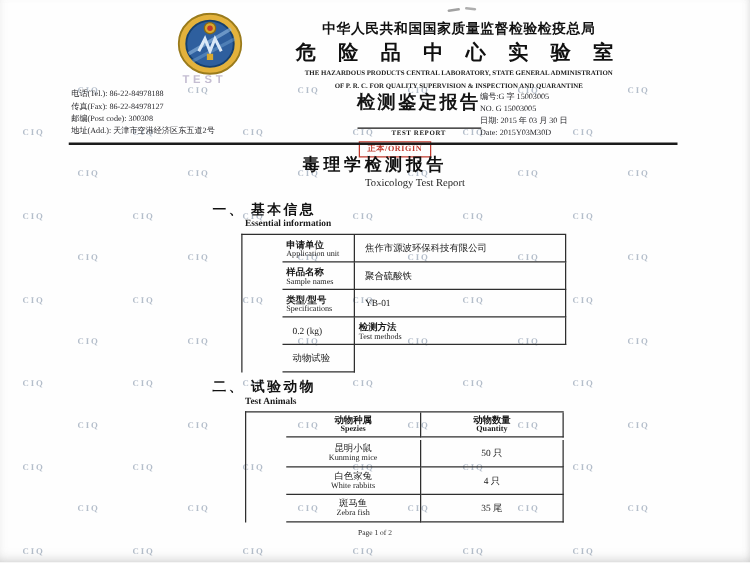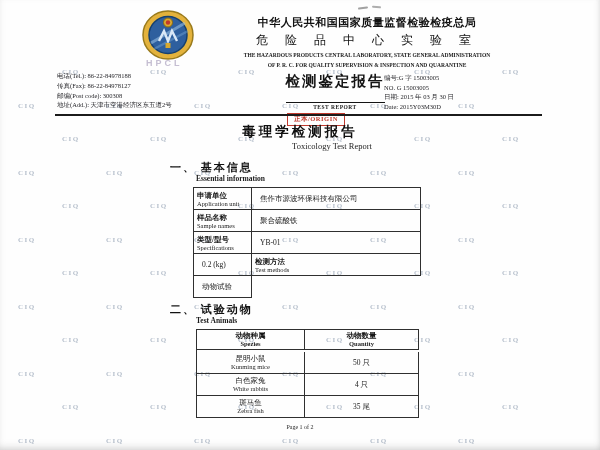--- a/index.html
+++ b/index.html
@@ -11,21 +11,21 @@
   .wm{position:absolute;font-family:"Liberation Serif",serif;font-size:7px;font-weight:bold;
       letter-spacing:1.5px;color:#8494a9;opacity:.6;z-index:0;}
   .layer{position:absolute;z-index:1;}
 
   
   .emblem{left:142px;top:10px;width:52px;height:50px;}
   .hpcl{left:146px;top:58px;font-family:"Liberation Sans","DejaVu Sans",sans-serif;
         font-size:9px;font-weight:bold;letter-spacing:3px;color:#c5bed2;}
   .head-center{left:212px;top:15px;width:310px;text-align:center;}
   .agency{font-size:11px;font-weight:bold;letter-spacing:.5px;color:#111;}
-  .labcn{margin-top:2px;font-size:12px;font-weight:normal;letter-spacing:7px;color:#101010;white-space:nowrap;}
+  .labcn{margin-top:2px;font-size:16px;font-weight:bold;letter-spacing:7px;color:#101010;white-space:nowrap;}
   .laben{margin-top:3px;font-size:5.5px;line-height:6.5px;font-weight:bold;color:#222;}
 
   .contact{left:57px;top:71px;font-size:6.5px;line-height:9.8px;color:#26262a;}
   .stampblock{left:283px;top:72px;width:104px;display:flex;flex-direction:column;align-items:center;}
   .rpt-cn{font-size:14.5px;font-weight:bold;letter-spacing:2px;color:#141414;
           border-bottom:1.5px solid #141414;padding-bottom:11px;white-space:nowrap;}
   .rpt-en{margin-top:1px;font-size:5.5px;font-weight:bold;letter-spacing:.5px;color:#1a1a1a;}
   .origin{margin-top:3px;align-self:flex-start;margin-left:4px;border:1px solid #c03a2e;
           color:#c03a2e;font-size:6.5px;font-weight:bold;padding:1px 6px;letter-spacing:.5px;}
   .meta{left:384px;top:73px;font-size:6.5px;line-height:9.6px;color:#26262a;}
@@ -33,21 +33,21 @@
   .hr{left:55px;top:114px;width:487px;height:2px;background:#1b1b1b;}
 
   .title-cn{left:0;top:123px;width:600px;text-align:center;font-size:13.5px;font-weight:bold;letter-spacing:3px;color:#101010;}
   .title-en{left:0;top:141px;width:600px;text-align:center;font-size:8.5px;color:#1d1d1d;padding-left:32px;}
 
   .sec-cn{font-size:11px;font-weight:bold;letter-spacing:2px;color:#111;white-space:nowrap;}
   .sec-en{font-size:7.5px;font-weight:bold;color:#1b1b1b;}
   .s1cn{left:170px;top:160px;} .s1en{left:196px;top:174px;}
   .s2cn{left:170px;top:302px;} .s2en{left:196px;top:316px;}
 
-  .tbl{display:grid;border-top:1px solid #2f2f2f;border-left:1px solid #2f2f2f;background:transparent;}
+  .tbl{display:grid;border-top:1px solid #2f2f2f;border-left:1px solid #2f2f2f;background:transparent;padding-left:32px;}
   .cell{border-right:1px solid #2f2f2f;border-bottom:1px solid #2f2f2f;box-sizing:border-box;overflow:hidden;}
   .tbl1{left:193px;top:187px;grid-template-columns:58px 169px;grid-auto-rows:22px;}
   .lblc{padding:2.5px 3px 0 3px;}
   .lbl-cn{font-size:7.5px;font-weight:bold;line-height:9px;color:#181818;white-space:nowrap;}
   .lbl-en{font-size:6.5px;line-height:7.5px;color:#222;white-space:nowrap;}
   .valc{display:flex;align-items:center;padding-left:8px;font-size:7.5px;color:#181818;}
 
   .tbl2{left:196px;top:329px;grid-template-columns:108px 114px;grid-auto-rows:22px;}
   .tbl2 .hrow{height:20px;}
   .cc{display:flex;flex-direction:column;align-items:center;justify-content:center;text-align:center;}
@@ -148,21 +148,21 @@
       <ellipse cx="26" cy="25" rx="25" ry="24" fill="#e3b23c" stroke="#9a7b1c" stroke-width="1.5"></ellipse>
       <ellipse cx="26" cy="25" rx="19" ry="18.5" fill="#2e5f9e" stroke="#16406f" stroke-width="1.5"></ellipse>
       <path d="M9 33 L43 13" stroke="#9cc3e8" stroke-width="3" opacity="0.55" fill="none"></path>
       <path d="M12 39 L46 21" stroke="#7fb0da" stroke-width="2.5" opacity="0.4" fill="none"></path>
       <path d="M17 31 L22 21 L26 31 L30 21 L35 31" stroke="#d9e8f7" stroke-width="2.4" fill="none"></path>
       <circle cx="26" cy="12.5" r="4.5" fill="#d8a930" stroke="#8a6a10" stroke-width="1"></circle>
       <circle cx="26" cy="12.5" r="2.2" fill="#c0392b"></circle>
       <rect x="23.5" y="33" width="5" height="5" fill="#d8a930"></rect>
     </svg>
   </div>
-  <div class="layer hpcl">HPCL</div>
+  <div class="layer hpcl">TEST</div>
 
   <div class="layer smudge"></div>
 
   <div class="layer head-center">
     <div class="agency">中华人民共和国国家质量监督检验检疫总局</div>
     <div class="labcn">危 险 品 中 心 实 验 室</div>
     <div class="laben">THE HAZARDOUS PRODUCTS CENTRAL LABORATORY, STATE GENERAL ADMINISTRATION</div>
     <div class="laben">OF P. R. C. FOR QUALITY SUPERVISION &amp; INSPECTION AND QUARANTINE</div>
   </div>
 

